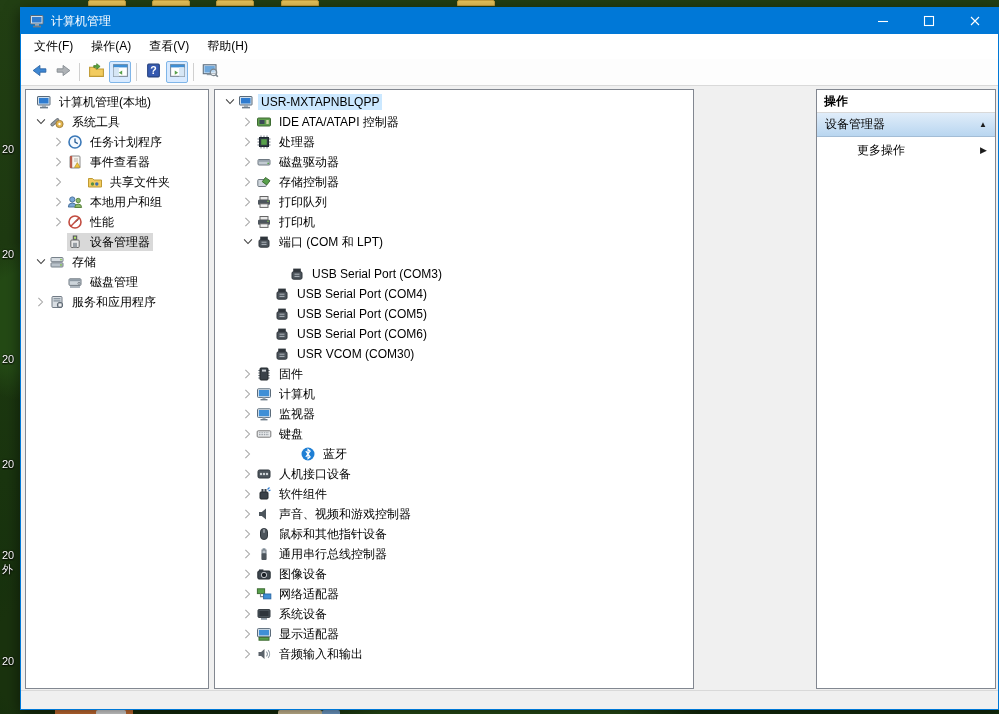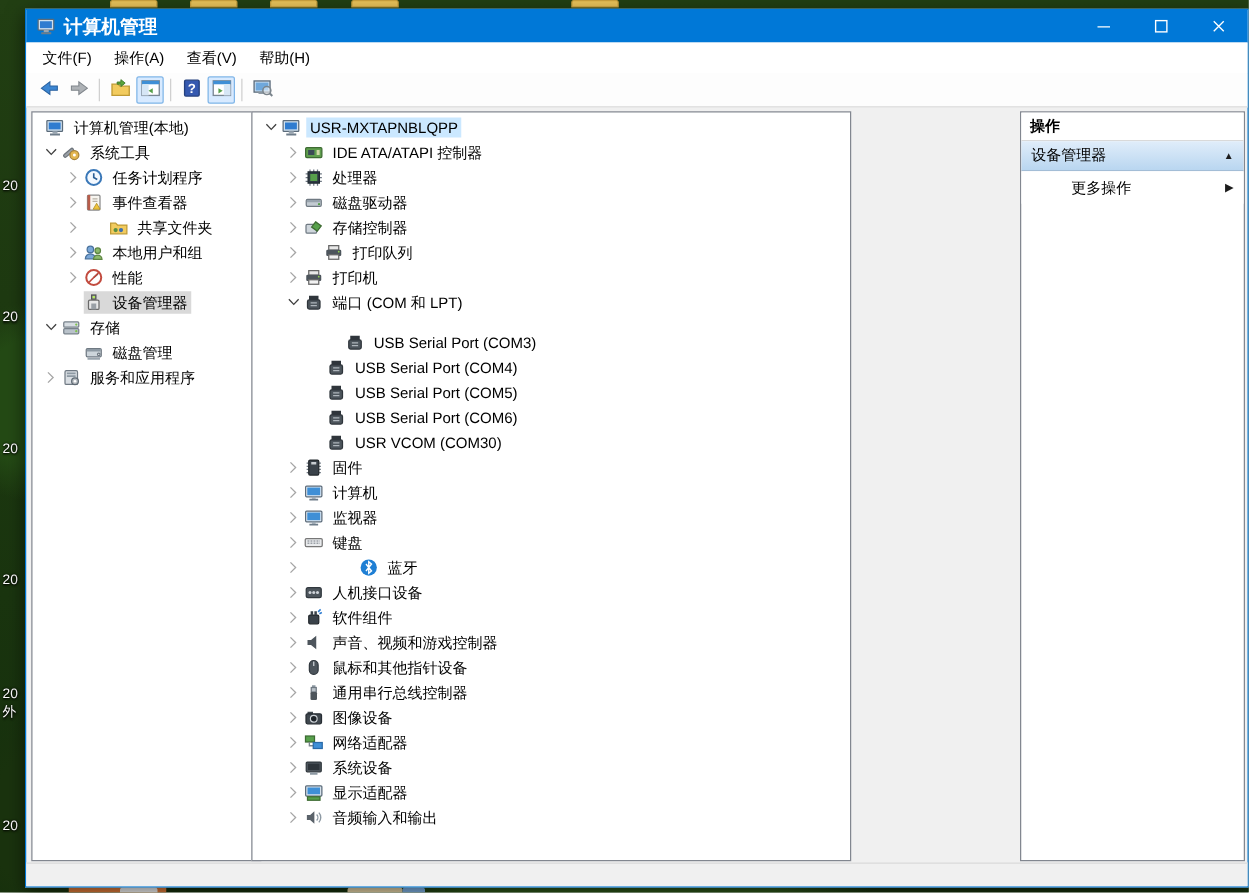--- a/index.html
+++ b/index.html
@@ -27,21 +27,21 @@
 
   
   .window {
     position:absolute; left:20px; top:7px; width:979px; height:703px;
     background:#f0f0f0; border:1px solid #0078d7;
     box-shadow:0 4px 14px rgba(0,0,0,.55);
   }
   .titlebar { position:absolute; left:0; top:0; width:100%; height:26px;
     background:#0078d7; display:flex; align-items:center; }
   .titlebar .app-icon { width:16px; height:16px; margin:0 6px 0 8px; }
-  .titlebar .title { color:#fff; font-size:15px;font-weight:bold; }
+  .titlebar .title { color:#fff; font-size:12px; }
   .caption-buttons { position:absolute; right:0; top:0; height:26px; display:flex; }
   .cap-btn { width:46px; height:26px; display:flex; align-items:center; justify-content:center; }
   .cap-btn svg { width:16px; height:16px; }
 
   .menubar { position:absolute; left:0; top:26px; width:100%; height:25px;
     background:#fff; display:flex; align-items:center; padding-left:4px; }
   .menu-item { padding:4px 9px; }
 
   .toolbar { position:absolute; left:0; top:51px; width:100%; height:27px;
     background:#fdfdfd; border-bottom:1px solid #d9d9d9;
@@ -49,21 +49,21 @@
   .tb-btn { width:22px; height:22px; margin:0 1px; display:flex; align-items:center;
     justify-content:center; border:1px solid transparent; border-radius:2px; }
   .tb-btn.toggled { background:#d8eaff; border-color:#7fb5e8; }
   .tb-btn svg { width:17px; height:17px; }
   .tb-sep { width:1px; height:18px; background:#d0d0d0; margin:0 4px; }
 
   
   .pane { position:absolute; top:81px; height:600px; background:#fff;
     border:1px solid #828790; overflow:hidden; }
   .pane-left   { left:4px;   width:184px; }
-  .pane-center { left:180px; width:480px; }
+  .pane-center { left:193px; width:480px; }
   .pane-right  { left:795px; width:180px; }
 
   .tree { padding-top:2px; }
   .trow { position:relative; display:flex; align-items:center; height:20px; white-space:nowrap; }
   .chev { width:17px; height:16px; flex:0 0 17px; display:flex; align-items:center; justify-content:center; }
   .chev svg { width:12px; height:12px; }
   .ticon { width:16px; height:16px; flex:0 0 16px; margin-right:4px; }
   .ticon svg { width:16px; height:16px; display:block; }
   .tsel { display:inline-flex; align-items:center; height:18px; }
   .tlabel { padding:1px 3px; }
@@ -461,21 +461,21 @@
             <span class="tsel">
               <span class="ticon">
                 <svg viewBox="0 0 16 16" xmlns="http://www.w3.org/2000/svg">
                   <rect x="1.8" y="5.5" width="8.5" height="7" rx="1" fill="#cfd6dc" stroke="#6f7982"></rect>
                   <path d="M9.5 3.5 l4.5 3.2 -3.2 4.2 -4.5-3.2 z" fill="#57a04b" stroke="#3e6b33"></path>
                 </svg>
               </span>
               <span class="tlabel">存储控制器</span>
             </span>
           </div>
-          <div class="trow" style="padding-left: 24px; gap: 16px;">
+          <div class="trow" style="padding-left: 24px;">
             <span class="chev">
               <svg viewBox="0 0 16 16" xmlns="http://www.w3.org/2000/svg">
                 <path d="M4.5 2.5 L10 8 L4.5 13.5" fill="none" stroke="#a6a6a6" stroke-width="1.4"></path>
               </svg>
             </span>
             <span class="tsel">
               <span class="ticon">
                 <svg viewBox="0 0 16 16" xmlns="http://www.w3.org/2000/svg">
                   <rect x="4" y="2.5" width="8" height="3.6" fill="#e8e8e8" stroke="#666"></rect>
                   <rect x="2" y="5.8" width="12" height="5" rx="1" fill="#4d555c"></rect>

